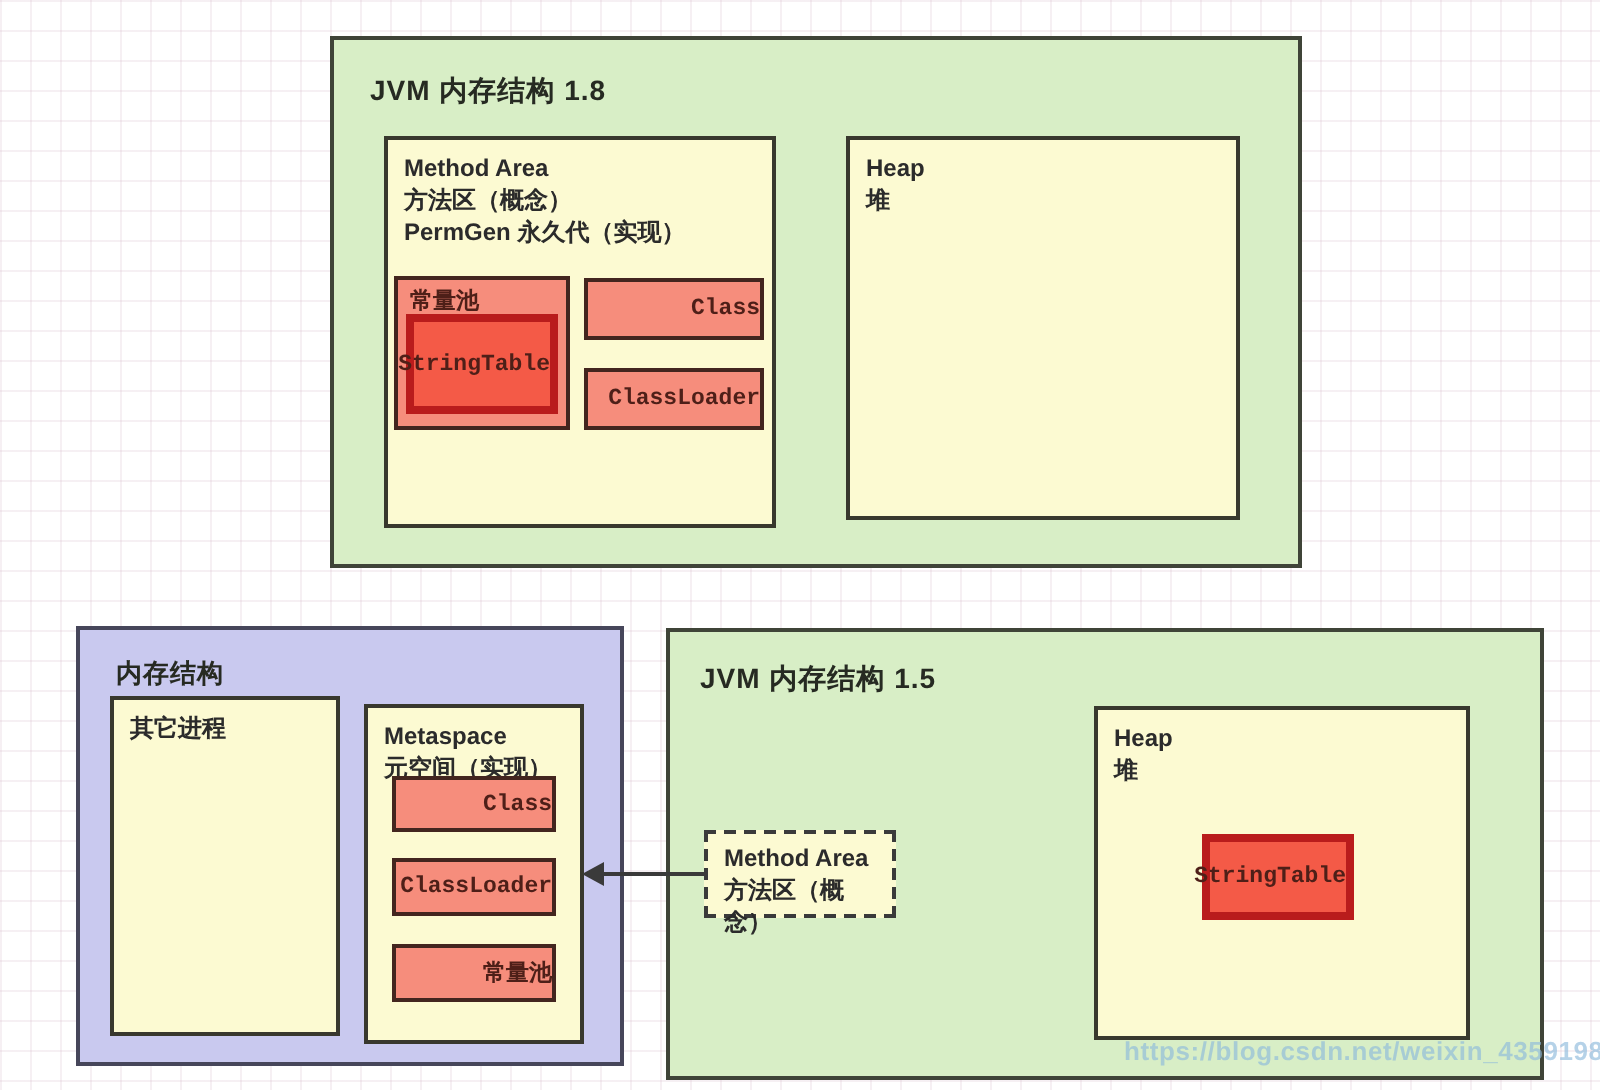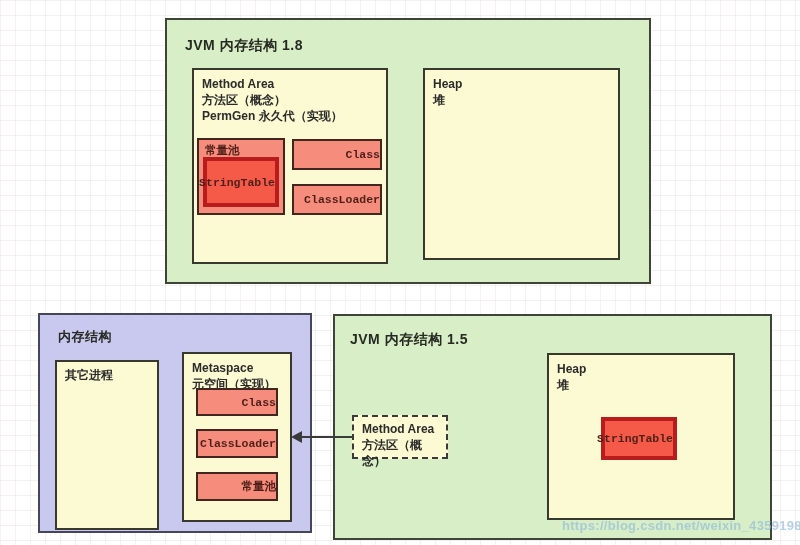--- a/index.html
+++ b/index.html
@@ -59,21 +59,21 @@
 
 <div class="abs panel-yellow pad" style="left:423px;top:68px;width:197px;height:192px;">
   <div class="label">Heap</div>
   <div class="label">堆</div>
 </div>
 
 <div class="abs panel-purple" style="left:38px;top:313px;width:274px;height:220px;">
   <div class="abs title" style="left:18px;top:13px;font-size:13px;">内存结构</div>
 </div>
 
-<div class="abs panel-yellow pad" style="left:55px;top:360px;width:104px;height:170px;font-family:Liberation Mono, monospace;">
+<div class="abs panel-yellow pad" style="left:55px;top:348px;width:115px;height:170px;">
   <div class="label">其它进程</div>
 </div>
 
 <div class="abs panel-yellow pad" style="left:182px;top:352px;width:110px;height:170px;">
   <div class="label">Metaspace</div>
   <div class="label">元空间（实现）</div>
 </div>
 
 <div class="abs box-salmon center" style="left:196px;top:388px;width:82px;height:28px;">
   <span class="label-sm">Class</span>

